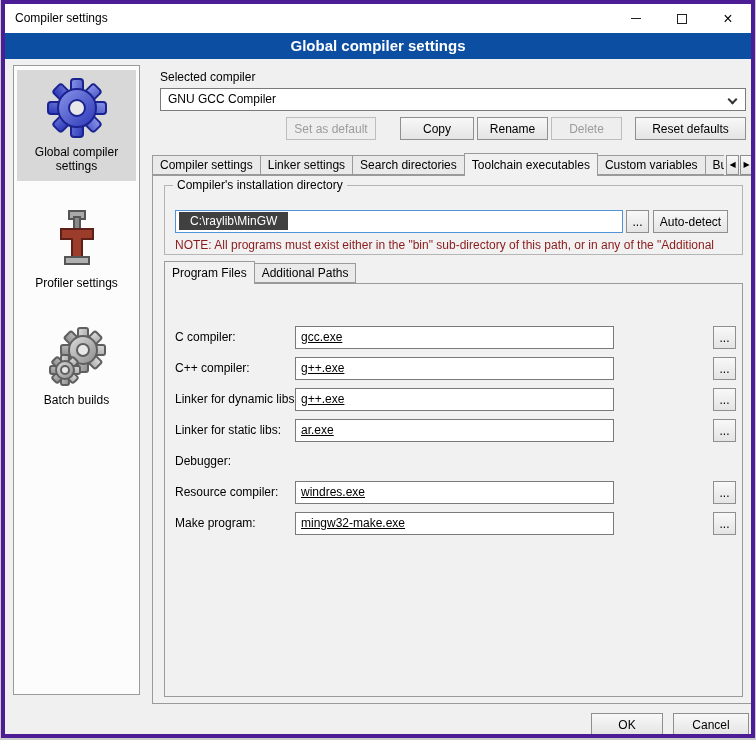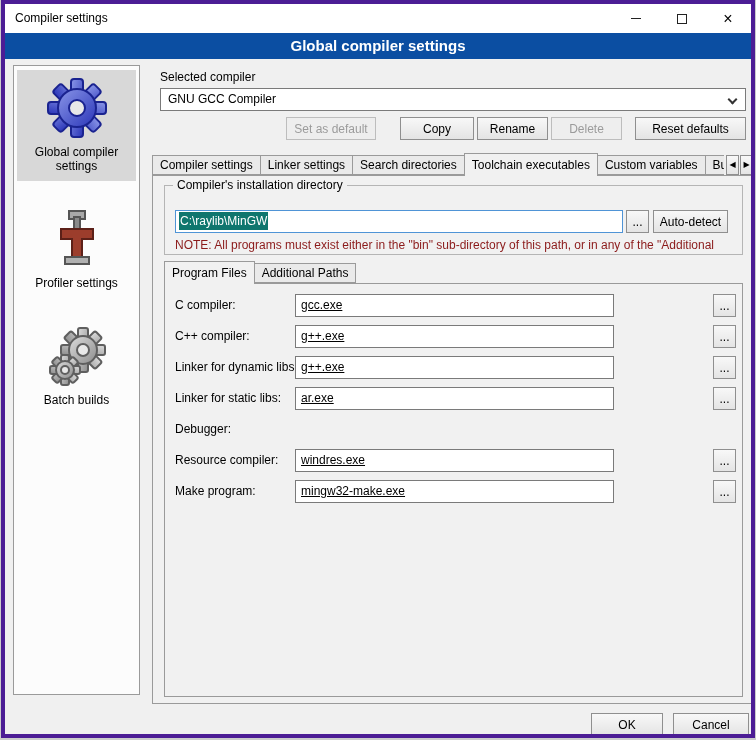--- a/index.html
+++ b/index.html
@@ -108,36 +108,36 @@
     border: 1px solid #9a9a9a; background: #f1f1f1;
   }
   .groupbox {
     position: absolute; left: 11px; top: 9px; width: 579px; height: 70px;
     border: 1px solid #b5b5b5;
   }
   .groupbox .legend {
     position: absolute; top: -8px; left: 8px; background: #f1f1f1; padding: 0 4px;
   }
   .dir-input { left: 10px; top: 24px; width: 448px; border-color: #4f94d6; padding: 0 3px; }
-  .dir-input .selection { background: #0f766e; color: #fff; padding: 2px 1px; }
+  .dir-input .selection { background: #404040; color: #fff; padding: 2px 11px; }
   .dir-dots { left: 461px; top: 24px; width: 23px; }
   .autodetect-btn { left: 488px; top: 24px; width: 75px; }
   .note-text {
     position: absolute; left: 10px; top: 52px; width: 562px;
     color: #8b1a1a; white-space: nowrap; overflow: hidden;
   }
   .inner-tabstrip {
     position: absolute; left: 11px; top: 85px; width: 579px; height: 23px;
     display: flex; align-items: flex-end; overflow: hidden;
   }
   .inner-panel {
     position: absolute; left: 11px; top: 107px; width: 579px; height: 414px;
     border: 1px solid #9a9a9a; background: #f1f1f1;
   }
-  .field-row { position: absolute; left: 10px; width: 561px; height: 23px; }
+  .field-row { position: absolute; left: 10px; width: 561px; height: 23px; margin-top: 32px; }
   .field-label { position: absolute; left: 0; top: 4px; }
   .field-input { left: 120px; top: 0; width: 319px; text-decoration: underline; }
   .field-dots { left: 538px; top: 0; width: 23px; }
   .field-combo { left: 132px; top: 0; width: 429px; background: #e8e8e8; }
   
   .ok-btn { left: 586px; top: 709px; width: 72px; }
   .cancel-btn { left: 668px; top: 709px; width: 76px; }
 </style>
 </head>
 <body>

